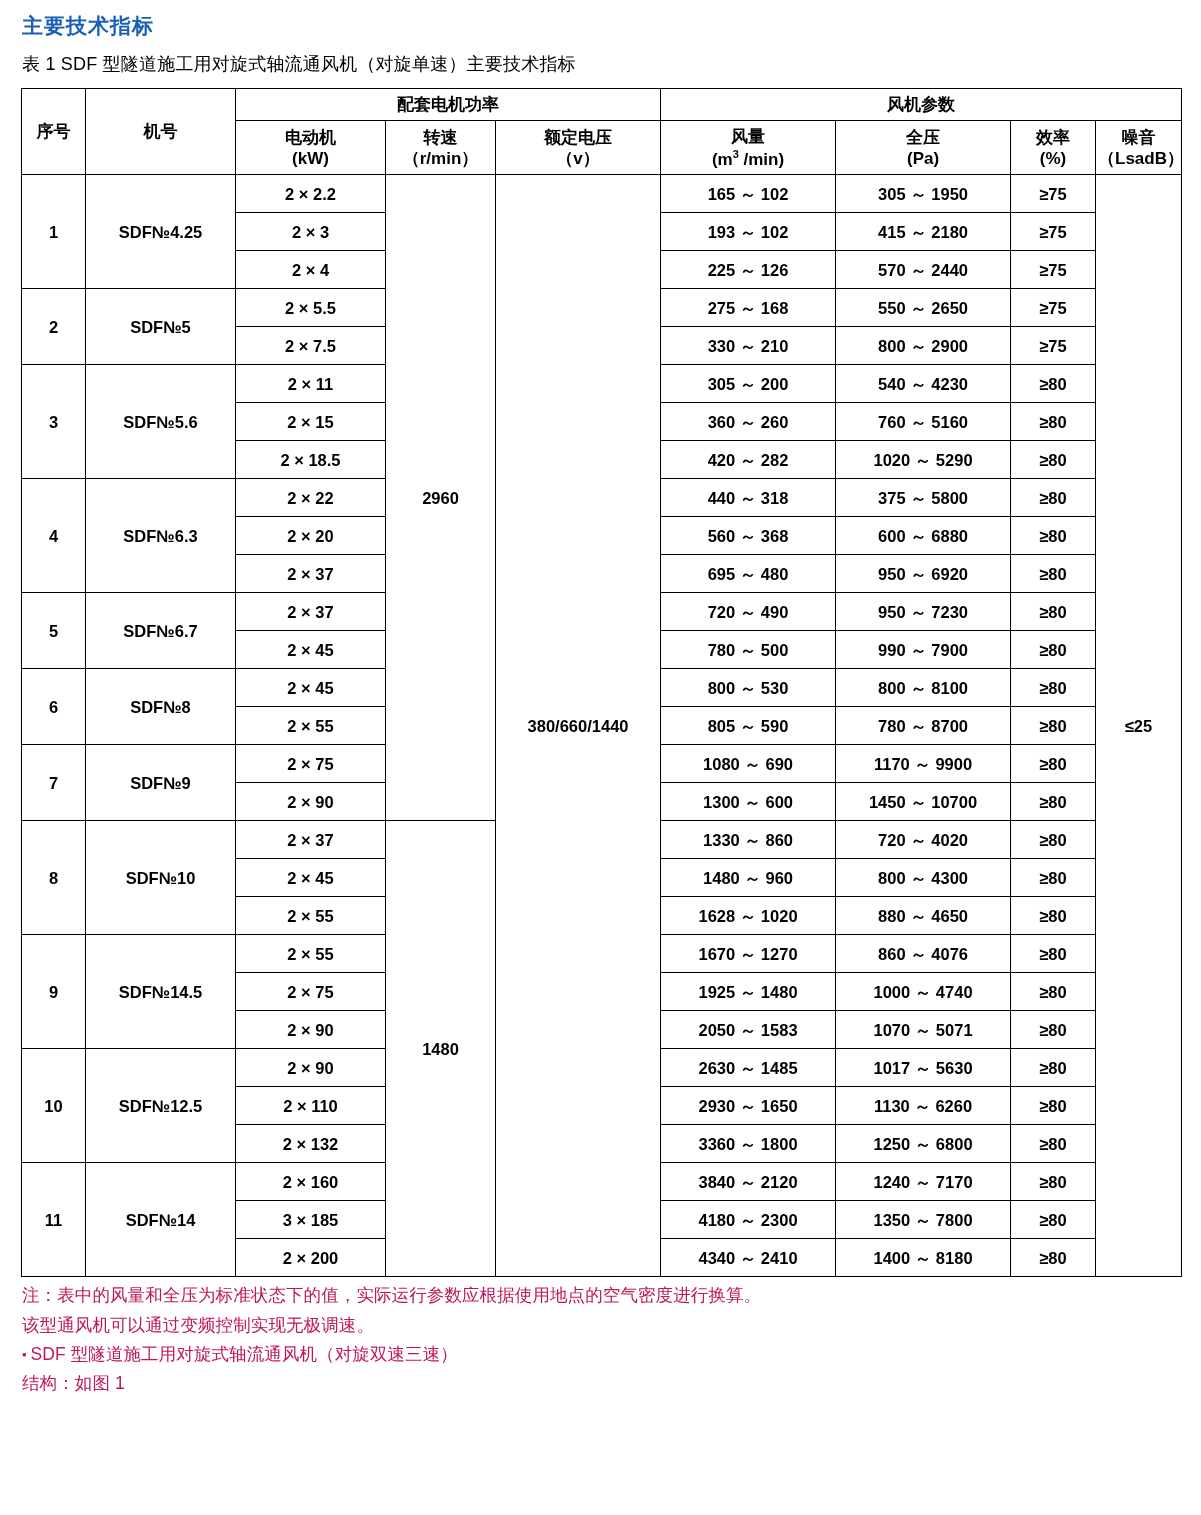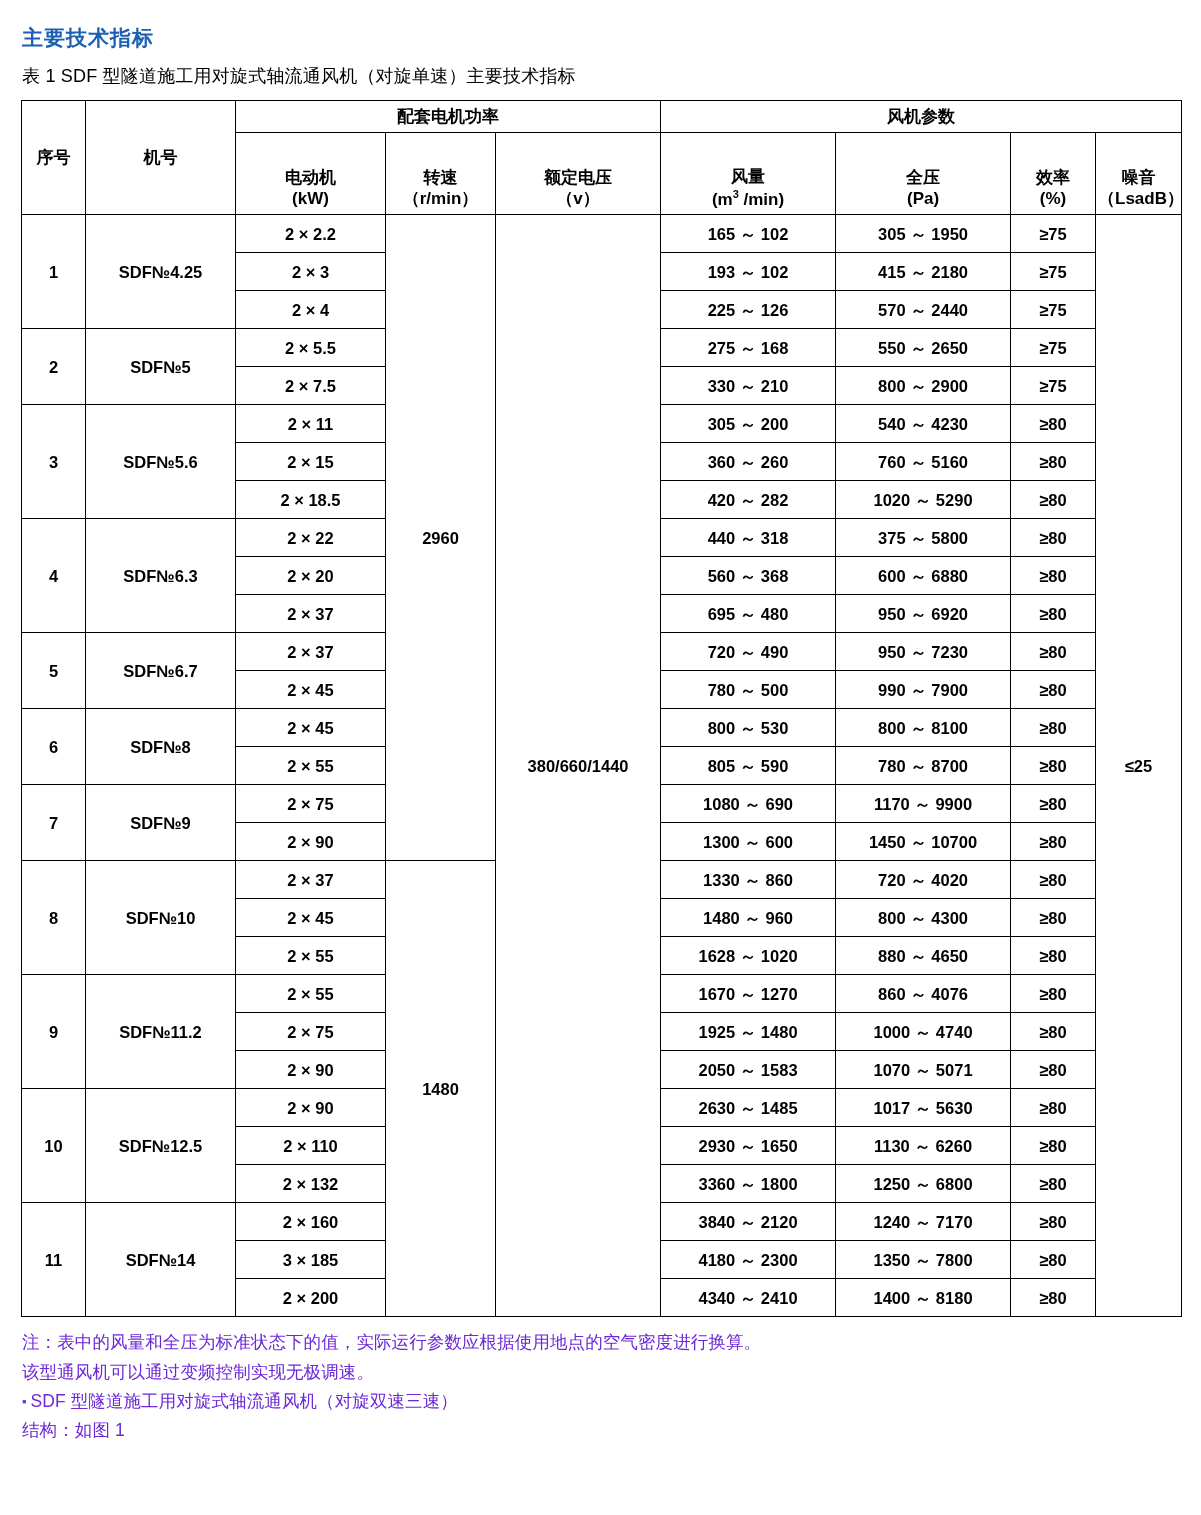--- a/index.html
+++ b/index.html
@@ -10,21 +10,21 @@
   body {
     width: 1201px;
     min-height: 1515px;
     font-family: "Liberation Sans", sans-serif;
     color: #000000;
   }
   .page {
     position: relative;
     width: 1193px;
     box-sizing: border-box;
-    padding: 24px 20px 10px 20px;
+    padding: 12px 20px 10px 20px;
   }
   .section-title {
     color: #1a5fb4;
     font-size: 21px;
     font-weight: bold;
     letter-spacing: 1px;
     margin: 0 0 12px 2px;
   }
   .table-caption {
     font-size: 18px;
@@ -53,37 +53,37 @@
   }
   .hdr-group {
     font-size: 18px;
     font-weight: bold;
   }
   .hdr-two-line {
     font-size: 16.5px;
     line-height: 1.35;
     padding: 6px 2px;
   }
-  .hdr-two-line .l1 { display: block; margin-top: 28px; }
+  .hdr-two-line .l1 { display: block; }
   .hdr-two-line .l2 { display: block; }
   .no-cell { font-size: 18px; }
   .model-cell { font-size: 18px; }
   .rowh { height: 38px; }
   .power-cell { font-size: 17px; }
   .spd-cell { font-size: 18px; }
   .volt-cell { font-size: 18px; }
   .flow-cell, .press-cell { font-size: 17px; }
   .eff-cell { font-size: 16px; }
   .noise-cell { font-size: 18px; }
   sup { font-size: 11px; vertical-align: super; }
   .notes {
-    margin-top: 12px;
+    margin-top: 5px;
     font-size: 17.5px;
     line-height: 1.55;
-    color: #6d28d9;
+    color: #be185d;
     letter-spacing: 0.1px;
   }
   .notes p { margin: 0 0 2px 2px; }
   .bullet-line::before {
     content: "▪ ";
     font-size: 13px;
     vertical-align: middle;
   }
   col.c-no     { width: 64px; }
   col.c-model  { width: 150px; }
@@ -291,21 +291,21 @@
           <td class="eff-cell">≥80</td>
         </tr>
         <tr class="rowh">
           <td class="power-cell">2 × 55</td>
           <td class="flow-cell">1628 ～ 1020</td>
           <td class="press-cell">880 ～ 4650</td>
           <td class="eff-cell">≥80</td>
         </tr>
         <tr class="rowh">
           <td rowspan="3" class="no-cell">9</td>
-          <td rowspan="3" class="model-cell">SDF№11.2</td>
+          <td rowspan="3" class="model-cell">SDF№14.5</td>
           <td class="power-cell">2 × 55</td>
           <td class="flow-cell">1670 ～ 1270</td>
           <td class="press-cell">860 ～ 4076</td>
           <td class="eff-cell">≥80</td>
         </tr>
         <tr class="rowh">
           <td class="power-cell">2 × 75</td>
           <td class="flow-cell">1925 ～ 1480</td>
           <td class="press-cell">1000 ～ 4740</td>
           <td class="eff-cell">≥80</td>

